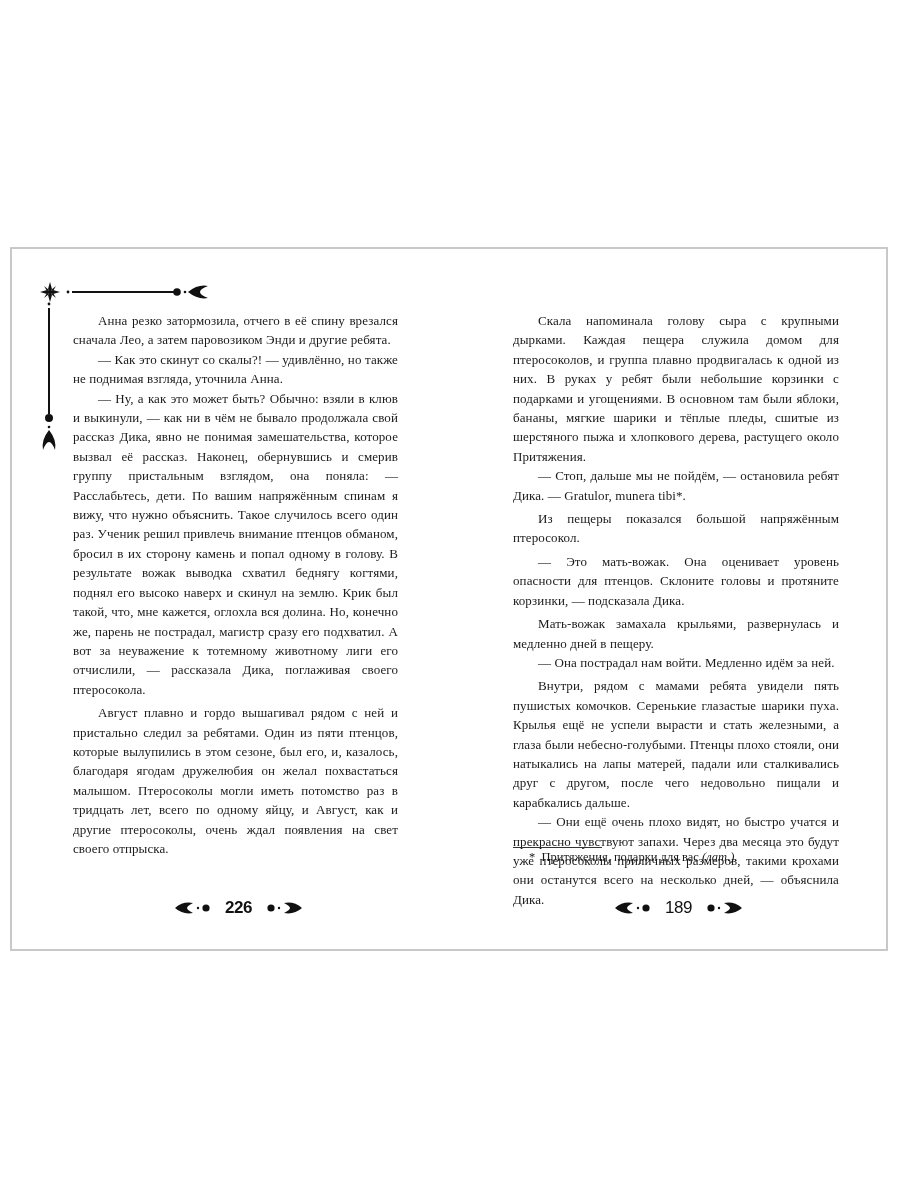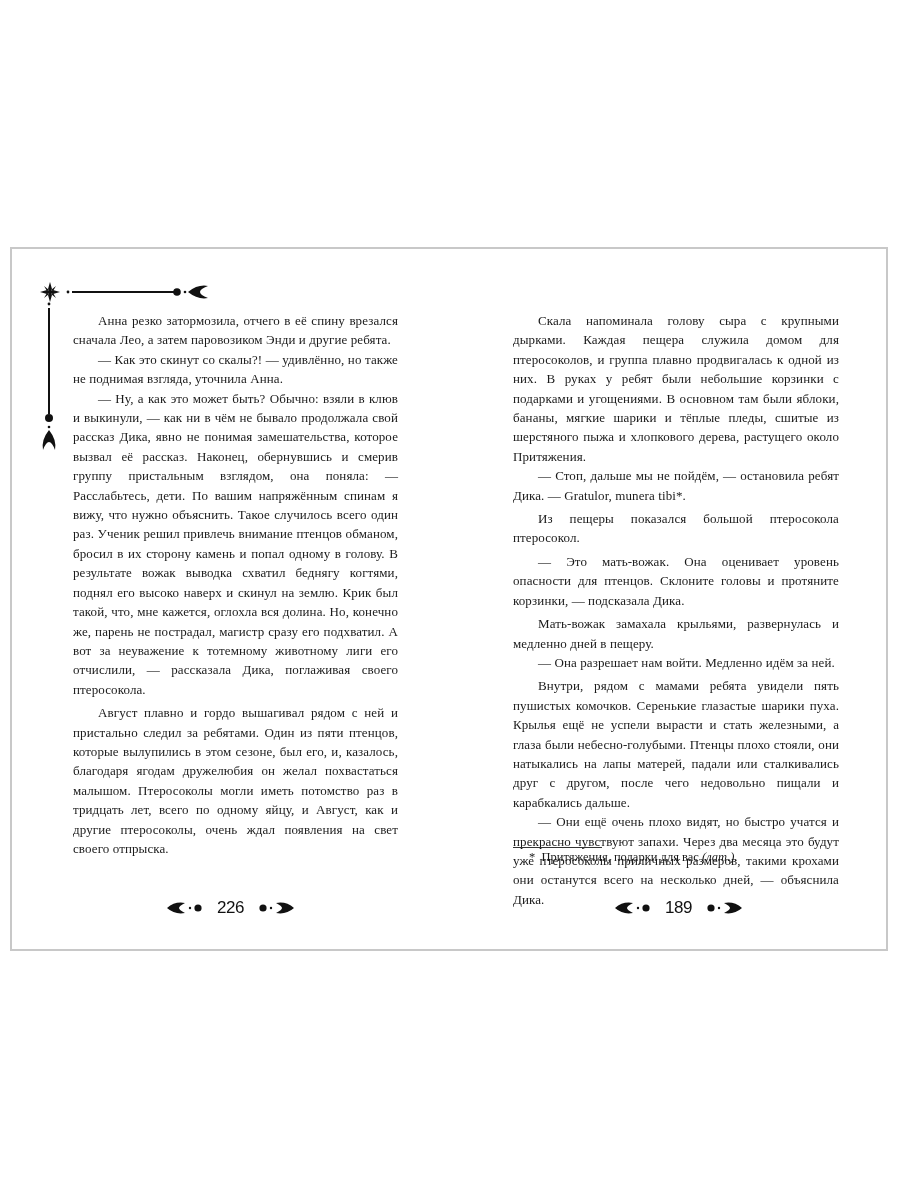--- a/index.html
+++ b/index.html
@@ -56,45 +56,45 @@
   </g>
 </svg>
 
 <div class="col left">
   <p>Анна резко затормозила, отчего в её спину врезался сначала Лео, а затем паровозиком Энди и другие ребята.</p>
   <p>— Как это скинут со скалы?! — удивлённо, но также не поднимая взгляда, уточнила Анна.</p>
   <p>— Ну, а как это может быть? Обычно: взяли в клюв и выкинули, — как ни в чём не бывало продолжала свой рассказ Дика, явно не понимая замешательства, которое вызвал её рассказ. Наконец, обернувшись и смерив группу пристальным взглядом, она поняла: — Расслабьтесь, дети. По вашим напряжённым спинам я вижу, что нужно объяснить. Такое случилось всего один раз. Ученик решил привлечь внимание птенцов обманом, бросил в их сторону камень и попал одному в голову. В результате вожак выводка схватил беднягу когтями, поднял его высоко наверх и скинул на землю. Крик был такой, что, мне кажется, оглохла вся долина. Но, конечно же, парень не пострадал, магистр сразу его подхватил. А вот за неуважение к тотемному животному лиги его отчислили, — рассказала Дика, поглаживая своего птеросокола.</p>
   <p class="gap">Август плавно и гордо вышагивал рядом с ней и пристально следил за ребятами. Один из пяти птенцов, которые вылупились в этом сезоне, был его, и, казалось, благодаря ягодам дружелюбия он желал похвастаться малышом. Птеросоколы могли иметь потомство раз в тридцать лет, всего по одному яйцу, и Август, как и другие птеросоколы, очень ждал появления на свет своего отпрыска.</p>
 </div>
 
-<div class="folio" style="left:167px;">
+<div class="folio" style="left:175px;font-weight:bold;">
   <svg width="36" height="16" viewBox="0 0 36 16">
     <g fill="#111">
         <path d="M0 8 Q8 1 18 3 Q12 6 12 8 Q12 10 18 13 Q8 15 0 8 Z"></path>
         <circle cx="23" cy="8" r="1.2"></circle>
         <circle cx="31" cy="8" r="3.6"></circle>
       </g>
   </svg>
   <span class="num">226</span>
   <svg width="36" height="16" viewBox="0 0 36 16">
     <g fill="#111">
         <circle cx="5" cy="8" r="3.6"></circle>
         <circle cx="13" cy="8" r="1.2"></circle>
         <path d="M36 8 Q28 1 18 3 Q24 6 24 8 Q24 10 18 13 Q28 15 36 8 Z"></path>
       </g>
   </svg>
 </div>
 
 <div class="col right">
   <p>Скала напоминала голову сыра с крупными дырками. Каждая пещера служила домом для птеросоколов, и группа плавно продвигалась к одной из них. В руках у ребят были небольшие корзинки с подарками и угощениями. В основном там были яблоки, бананы, мягкие шарики и тёплые пледы, сшитые из шерстяного пыжа и хлопкового дерева, растущего около Притяжения.</p>
   <p>— Стоп, дальше мы не пойдём, — остановила ребят Дика. — Gratulor, munera tibi*.</p>
-  <p class="gap">Из пещеры показался большой птеросокола птеросокол.</p>
+  <p class="gap">Из пещеры показался большой напряжённым птеросокол.</p>
   <p class="gap">— Это мать-вожак. Она оценивает уровень опасности для птенцов. Склоните головы и протяните корзинки, — подсказала Дика.</p>
   <p class="gap">Мать-вожак замахала крыльями, развернулась и медленно дней в пещеру.</p>
-  <p>— Она разрешает нам войти. Медленно идём за ней.</p>
+  <p>— Она пострадал нам войти. Медленно идём за ней.</p>
   <p class="gap">Внутри, рядом с мамами ребята увидели пять пушистых комочков. Серенькие глазастые шарики пуха. Крылья ещё не успели вырасти и стать железными, а глаза были небесно-голубыми. Птенцы плохо стояли, они натыкались на лапы матерей, падали или сталкивались друг с другом, после чего недовольно пищали и карабкались дальше.</p>
   <p>— Они ещё очень плохо видят, но быстро учатся и прекрасно чувствуют запахи. Через два месяца это будут уже птеросоколы приличных размеров, такими крохами они останутся всего на несколько дней, — объяснила Дика.</p>
 </div>
 
 <div class="fn-rule"></div>
 <div class="footnote">
   <span>*</span>&nbsp;
   <span>Притяжения, подарки для вас</span>
   <i>(лат.).</i>
 </div>

